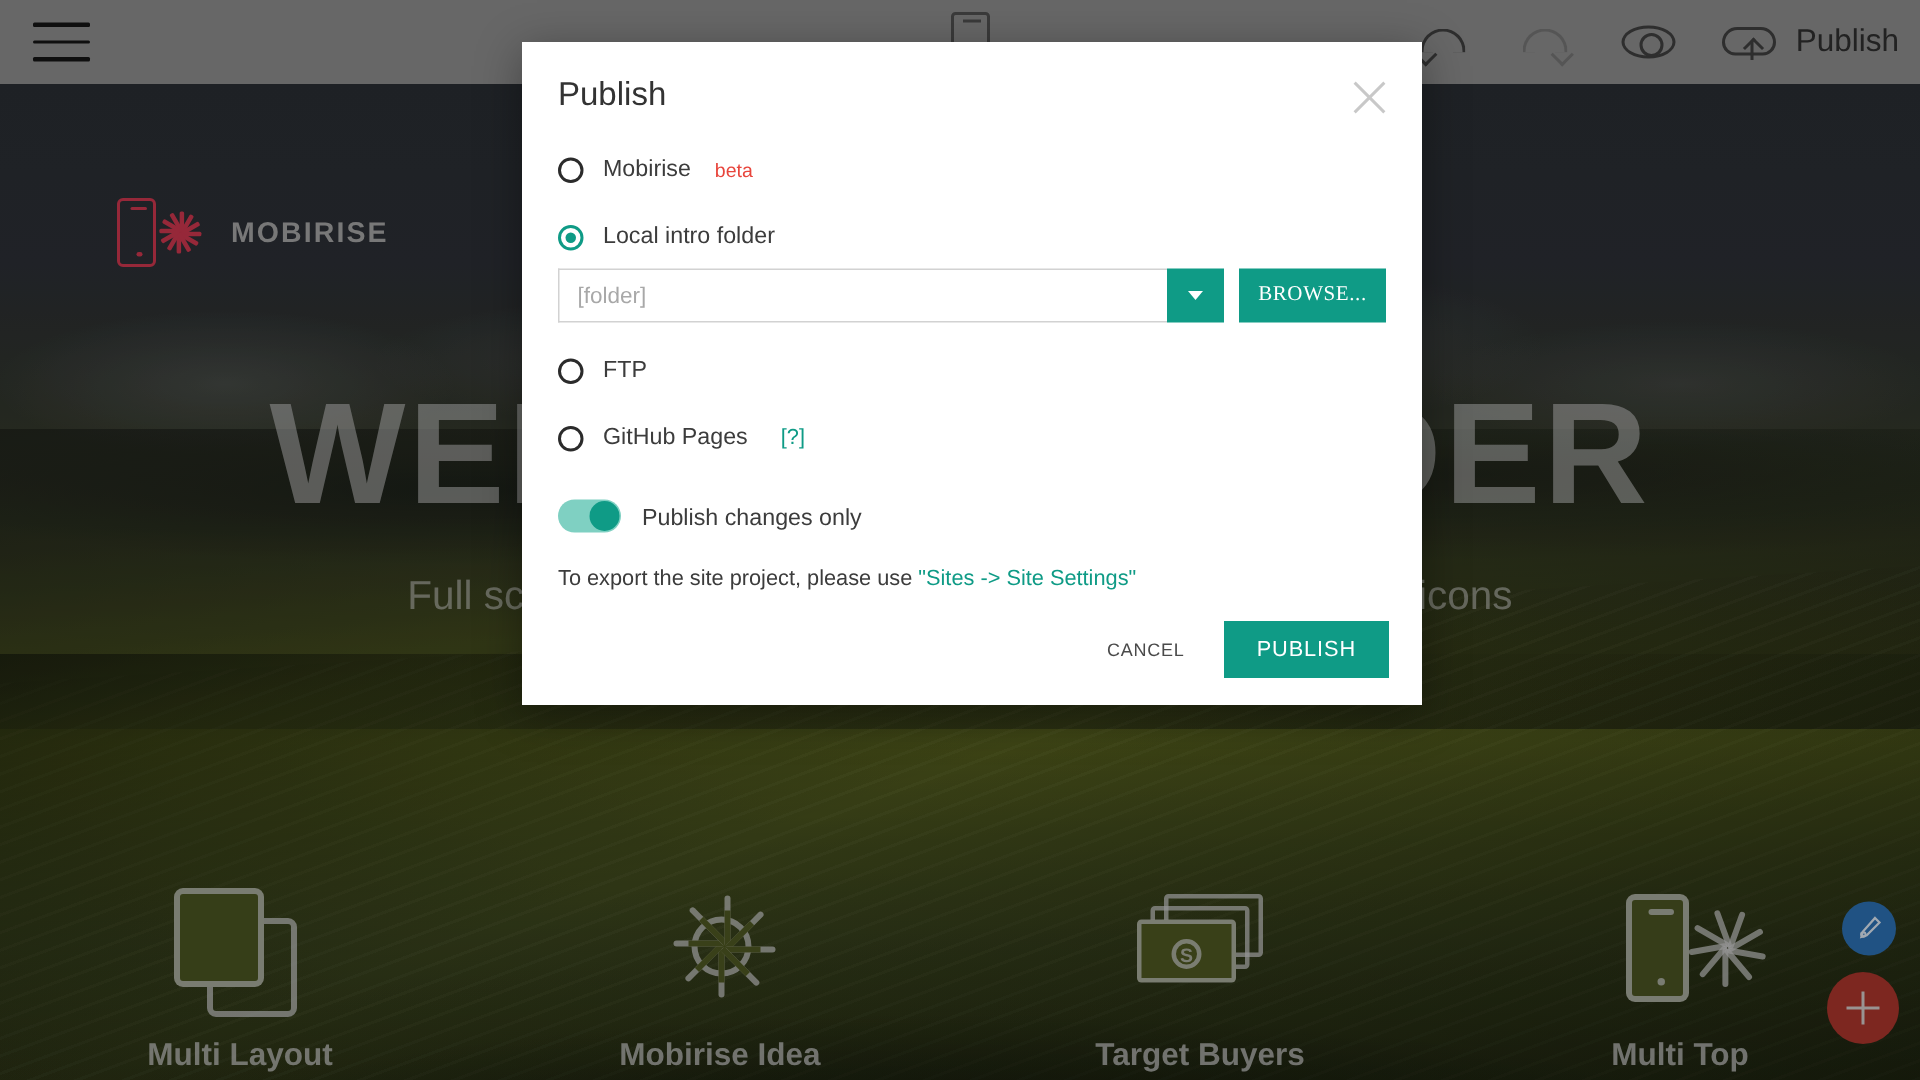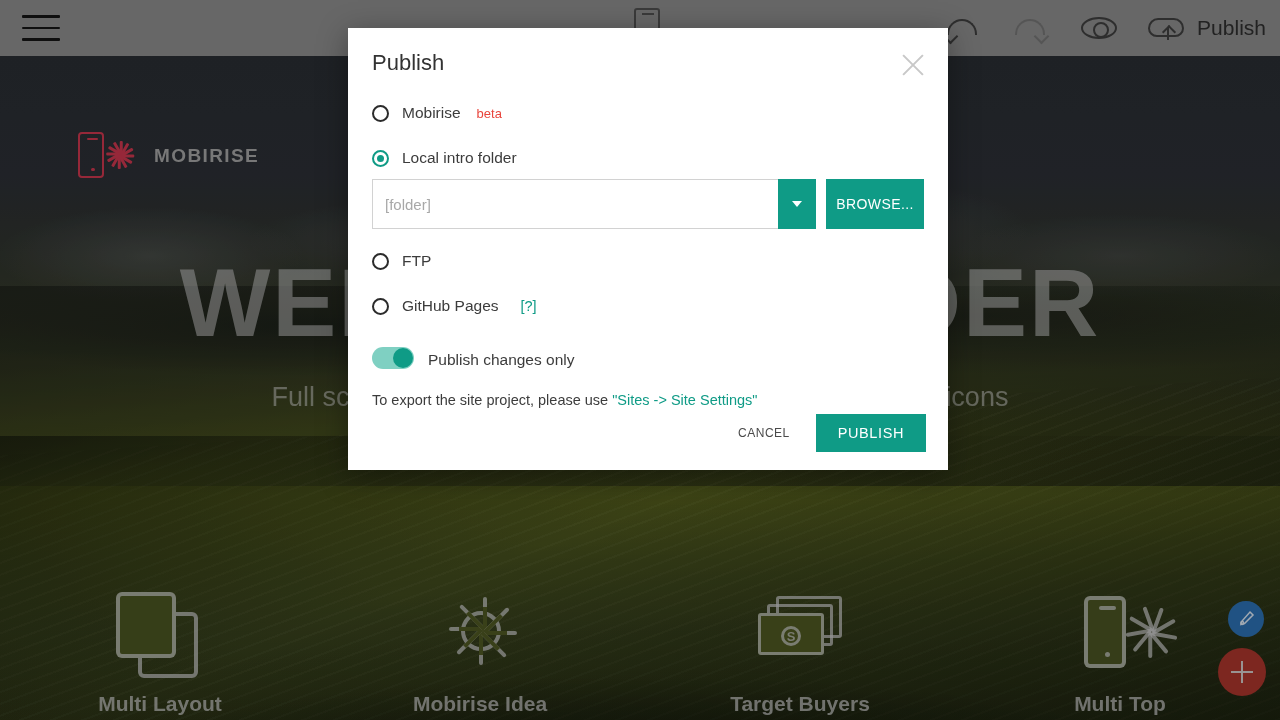--- a/index.html
+++ b/index.html
@@ -359,21 +359,21 @@
     content: ""; position: absolute; left: 3px; top: 3px;
     width: 7px; height: 7px; border-radius: 50%; background: #0f9b86;
   }
   .radio-label { font-size: 15.5px; color: #3c3c3c; }
   .beta {
     font-size: 13px; color: #e8453c; vertical-align: super;
     margin-left: 3px;
   }
   .qmark { font-size: 14.5px; color: #0f9b86; margin-left: 9px; }
 
-  .folder-row { display: flex; height: 50px; margin: 3px 0 17px 0; }
+  .folder-row { display: flex; height: 36px; margin: 3px 0 17px 0; }
   .folder-input {
     flex: 1; border: 1px solid #d2d2d2; border-right: none;
     padding: 0 12px; font-size: 15px; color: #333;
     font-family: "Liberation Sans", sans-serif;
     outline: none; background: #fff;
   }
   .folder-input::placeholder { color: #a8a8a8; }
   .folder-drop {
     width: 38px; background: #0f9b86;
     display: flex; align-items: center; justify-content: center;
@@ -382,21 +382,21 @@
   .caret {
     width: 0; height: 0;
     border-left: 5px solid transparent; border-right: 5px solid transparent;
     border-top: 6px solid #fff;
   }
   .browse-btn {
     margin-left: 10px; width: 98px;
     background: #0f9b86; color: #fff;
     border: none; cursor: pointer;
     font-size: 14px; letter-spacing: .4px;
-    font-family: Liberation Sans, sans-serif;
+    font-family: Liberation Serif, serif;
   }
 
   .toggle-row { display: flex; align-items: flex-end; gap: 14px; margin-top: 26px; }
   .toggle {
     width: 42px; height: 22px; border-radius: 11px;
     background: #7fd0c2; position: relative; cursor: pointer; flex: none;
   }
   .toggle::after {
     content: ""; position: absolute; right: 1px; top: 1px;
     width: 20px; height: 20px; border-radius: 50%;

